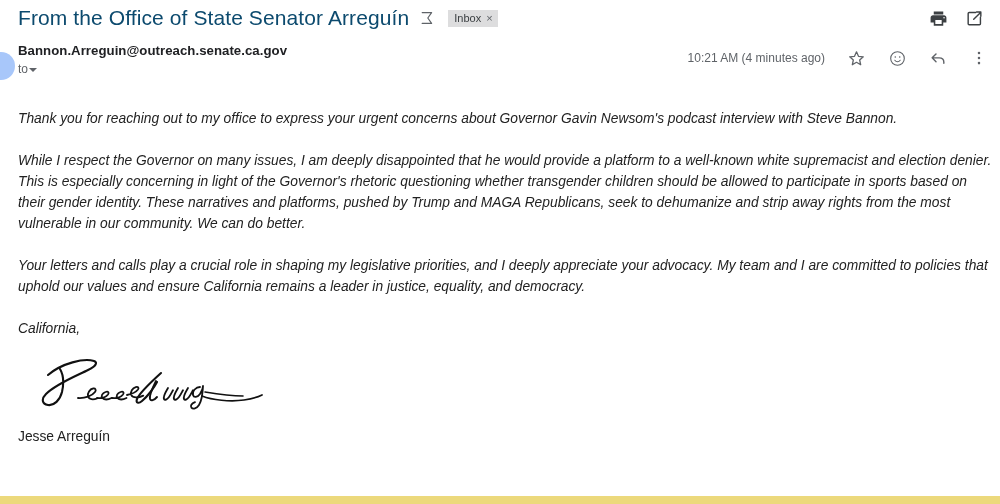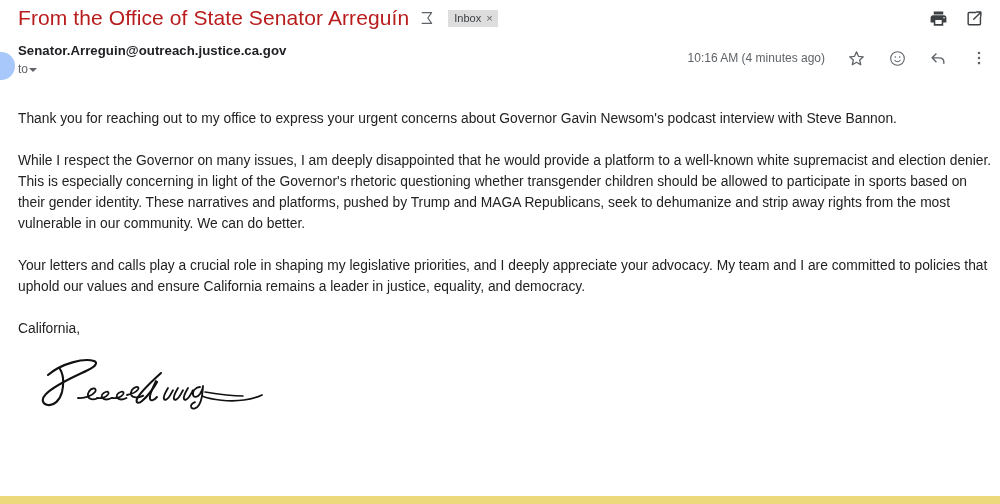--- a/index.html
+++ b/index.html
@@ -31,21 +31,21 @@
     width: 1000px;
     height: 36px;
     display: flex;
     align-items: center;
     padding: 0 12px 0 18px;
   }
   .subject-title {
     font-size: 21px;
     line-height: 26px;
     font-weight: 400;
-    color: #b91c1c;
+    color: #0c4a6e;
     letter-spacing: 0.1px;
     white-space: nowrap;
   }
   .thread-icon {
     margin-left: 11px;
     width: 16px; height: 16px;
     display: inline-flex;
     align-items: center;
     justify-content: center;
     color: #5f6368;
@@ -169,20 +169,21 @@
     left: 18px;
     top: 108px;
     width: 982px;
     font-size: 13.8px;
     line-height: 21px;
     color: #222222;
   }
   .body p {
     margin: 0 0 21px 0;
     max-width: 979px;
+    font-style: italic;
   }
   .body p:last-of-type { margin-bottom: 0; }
 
   .sig-wrap {
     margin-top: 19px;
     margin-left: 12px;
     width: 280px;
     height: 60px;
   }
   .sig-wrap svg { display: block; }
@@ -236,29 +237,29 @@
           <path fill="none" stroke="#3c4043" stroke-width="1.8" stroke-linecap="round" stroke-linejoin="round" d="M11 13 20 4m-5.4-.2H20v5.4"></path>
         </svg>
       </span>
     </div>
   </div>
 
   <div class="sender-row">
     <div class="avatar"></div>
 
     <div class="sender-block">
-      <div class="sender-email">Senator.Arreguin@outreach.justice.ca.gov</div>
+      <div class="sender-email">Bannon.Arreguin@outreach.senate.ca.gov</div>
       <div class="to-line">
         <span>to</span>
         <span class="caret"></span>
       </div>
     </div>
 
     <div class="sender-actions">
-      <span class="timestamp">10:16 AM (4 minutes ago)</span>
+      <span class="timestamp">10:21 AM (4 minutes ago)</span>
 
       <span class="act-icon">
         <svg width="19" height="19" viewBox="0 0 24 24" aria-hidden="true">
           <path fill="none" stroke="#5f6368" stroke-width="1.6" stroke-linejoin="round" d="M12 3.6l2.5 5.6 6.1.6-4.6 4.1 1.3 6-5.3-3.1-5.3 3.1 1.3-6L3.4 9.8l6.1-.6z"></path>
         </svg>
       </span>
 
       <span class="act-icon">
         <svg width="19" height="19" viewBox="0 0 24 24" aria-hidden="true">
           <circle cx="12" cy="12" r="8.6" fill="none" stroke="#5f6368" stroke-width="1.4"></circle>
@@ -308,16 +309,17 @@
           <path stroke-width="1.8" d="M148 30c-3 5-5 9-4 11 .8 1.6 3 .6 5-2 2-2.6 3-5 4-6.8"></path>
           <path stroke-width="1.8" d="M158 30c-3 5-5 9-4 11 .8 1.6 3 .6 5-2 2-2.6 3-5 4-6.8"></path>
           <path stroke-width="1.8" d="M170 29c-4 0-8 4-7 8 .7 2.8 4.5 2.6 7-1 2-3 3-6 3-8-.3 7-1.4 15-4 19-2.4 3.7-6 4.5-7.6 2.6-1.3-1.6 0-4 3.6-5.4"></path>
 
           <path stroke-width="1.7" d="M172 38c10 4 28 6 42 4 8-1.2 14-3 18-5"></path>
           <path stroke-width="1.6" d="M175 34c12 2 26 4 38 4"></path>
         </g>
       </svg>
     </div>
 
+    <div class="sig-name">Jesse Arreguín</div>
   </div>
 
   <div class="bottom-band"></div>
 </div>
 
 </body></html>

